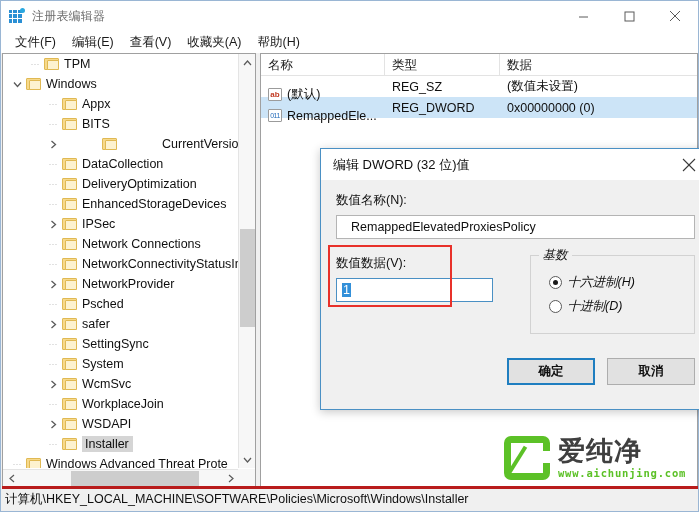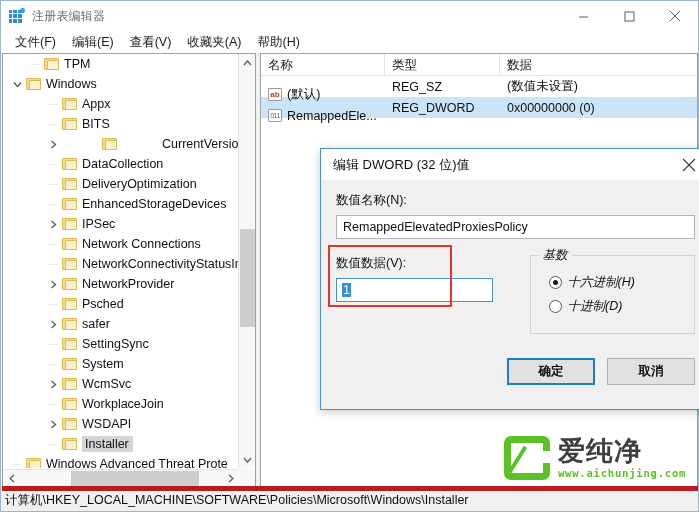--- a/index.html
+++ b/index.html
@@ -228,21 +228,21 @@
     font-size: 7px; color: #2a6fbb; text-align: center;
     line-height: 13px; letter-spacing: -.5px;
     font-family: "Liberation Sans", sans-serif;
   }
 
   
   .statusbar {
     position: absolute; left: 1px; bottom: 1px;
     width: 696px; height: 24px;
     background: #f0f0f0;
-    border-top: 5px solid #b91c1c;
+    border-top: 3px solid #b91c1c;
     display: flex; align-items: center;
     font-size: 12.5px; color: #0f0f0f;
     padding-left: 3px;
     overflow: hidden; white-space: nowrap;
   }
 
   
   .dialog {
     position: absolute; left: 271px; top: 147px;
     width: 391px; height: 262px;
@@ -262,21 +262,21 @@
     width: 42px; height: 31px;
     display: flex; align-items: center; justify-content: center;
     color: #3a3a3a;
   }
   .dlg-body { position: relative; padding: 12px 15px 0 15px; }
   .fieldlabel { font-size: 12.5px; color: #0f0f0f; margin-bottom: 6px; }
   .textinput {
     height: 24px; background: #ffffff;
     border: 1px solid #b4b4b4;
     display: flex; align-items: center;
-    padding-left: 6px;
+    padding-left: 14px;
     font-size: 12.5px; color: #0f0f0f;
   }
   .row2 { display: flex; margin-top: 16px; }
   .left-col { width: 165px; position: relative; }
   .data-input {
     width: 157px; height: 24px;
     background: #ffffff; border: 1px solid #4a90c4;
     display: flex; align-items: center; padding-left: 5px;
   }
   .sel-text {

